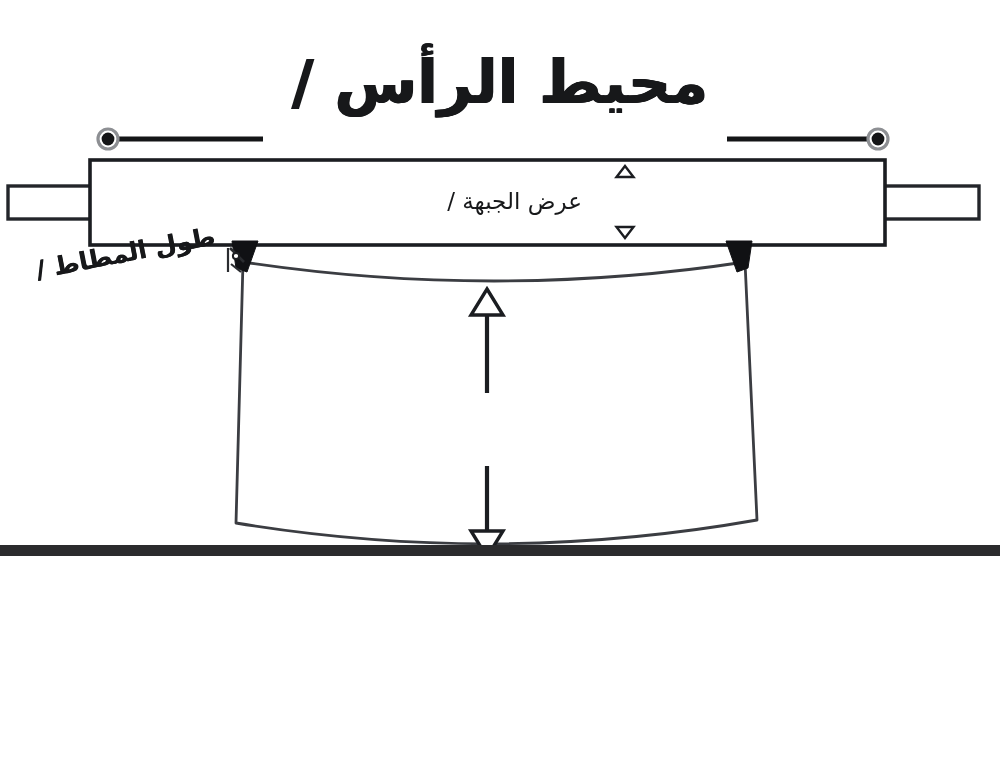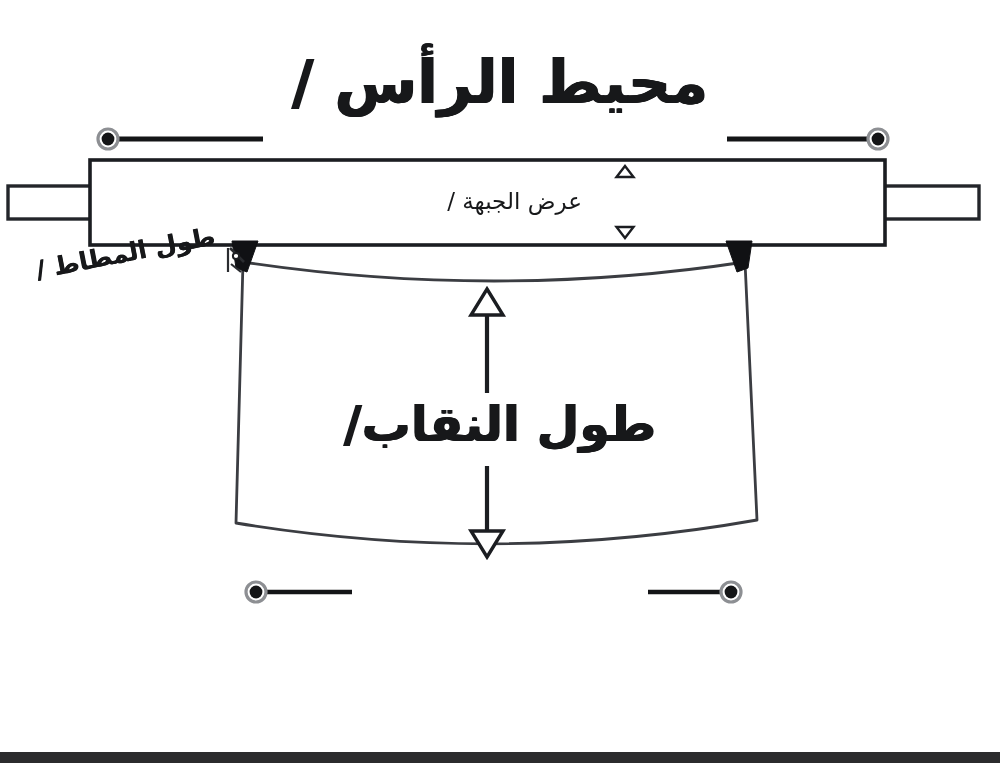--- a/index.html
+++ b/index.html
@@ -7,21 +7,21 @@
     margin: 0;
     padding: 0;
     background: #ffffff;
   }
   body {
     font-family: "DejaVu Sans", "Liberation Sans", sans-serif;
   }
   #canvas {
     position: relative;
     width: 1000px;
-    height: 763px;
+    height: 556px;
     background: #ffffff;
     overflow: hidden;
   }
   #diagram-svg {
     position: absolute;
     left: 0;
     top: 0;
     width: 1000px;
     height: 763px;
     display: block;
@@ -165,18 +165,17 @@
     </g>
 
   </svg>
 
   <div class="lbl" id="label-head-circumference">محيط الرأس /</div>
 
   <div class="lbl" id="label-forehead-width">عرض الجبهة /</div>
 
   <div class="lbl" id="label-elastic-length">طول المطاط /</div>
 
-  <div class="lbl" id="label-niqab-length">طول النقاب/</div>
 
 
   <div id="bottom-strip"></div>
 
 </div>
 
 </body></html>

